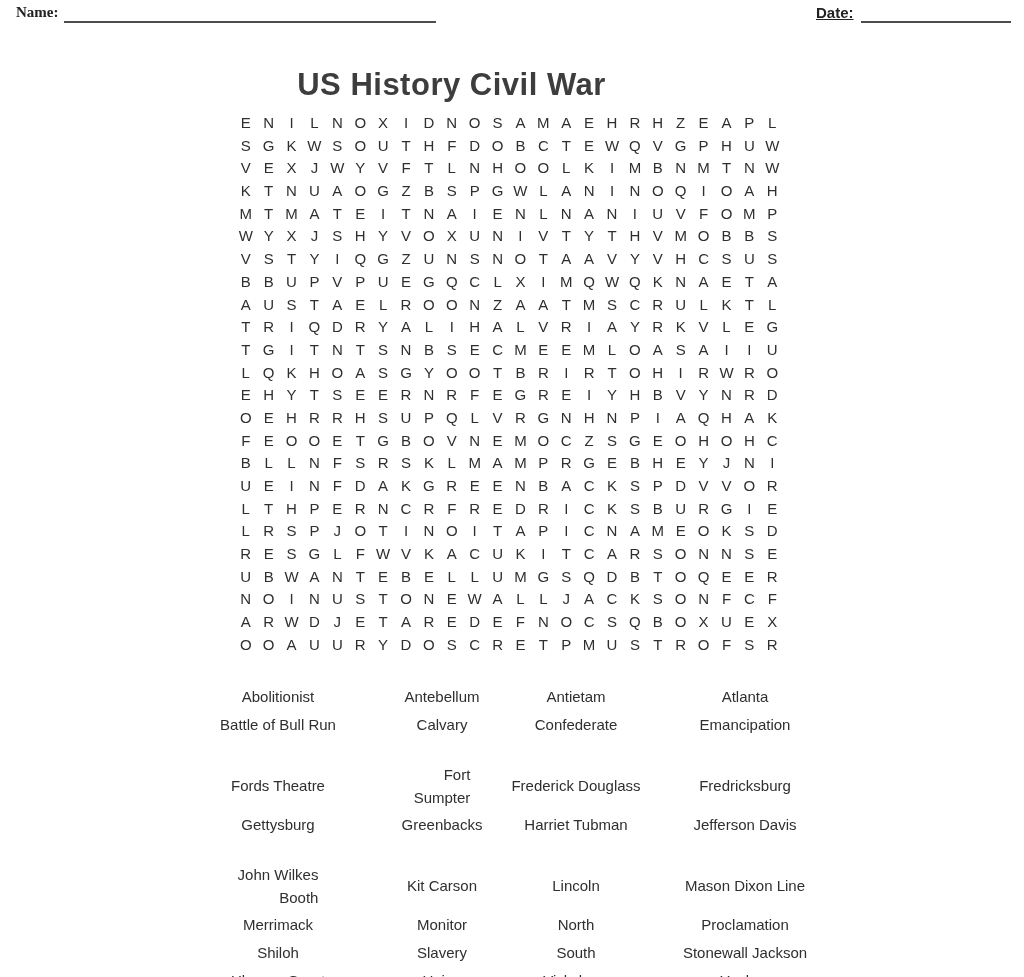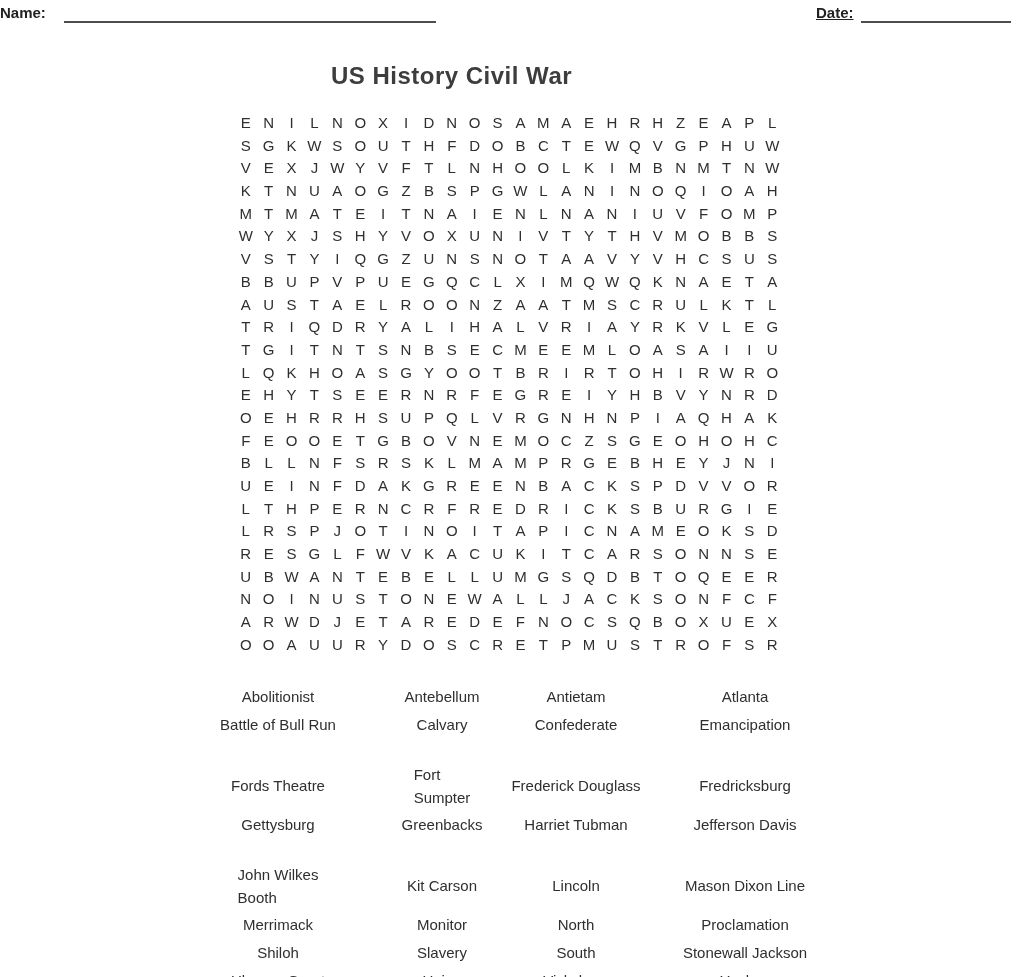--- a/index.html
+++ b/index.html
@@ -8,53 +8,53 @@
     background: #ffffff;
     font-family: "Liberation Sans", "DejaVu Sans", sans-serif;
     color: #2f2f2f;
     position: relative;
     overflow: hidden;
   }
   .hdr-label {
     position: absolute; top: 4px;
     font-size: 15px; font-weight: bold; color: #222;
   }
-  .name-label { left: 0; }
+  .name-label { left: 16px; font-family: Liberation Serif, serif; }
   .date-label { left: 816px; text-decoration: underline; }
   .blank-line {
     position: absolute; top: 20px; height: 1px;
     border-bottom: 2px solid #4d4d4d;
   }
   .name-line { left: 64px; width: 372px; }
   .date-line { left: 861px; width: 150px; }
   .page-title {
     position: absolute; top: 46px; left: 0; width: 903px;
     text-align: center;
-    font-size: 24px; font-weight: bold; color: #3d3d3d;
+    font-size: 31px; font-weight: bold; color: #3d3d3d;
     letter-spacing: 0.5px;
   }
   .grid {
     position: absolute; top: 112px; left: 509px;
     transform: translateX(-50%);
   }
   .grid-row { display: flex; }
   .grid-letter {
     width: 22.9px; height: 22.7px; line-height: 22.7px;
     text-align: center;
     font-size: 15px; color: #2f2f2f;
   }
   .word-bank {
     position: absolute; top: 683px; left: 0; width: 1024px;
   }
   .word-row { position: relative; height: 28px; }
   .word-row.tall { height: 50px; margin-top: 22px; }
   .word-cell {
     position: absolute; top: 50%;
     transform: translate(-50%, -50%);
-    white-space: pre-line; text-align: left;
+    white-space: pre-line; text-align: right;
     font-size: 15px; line-height: 1.55; color: #2f2f2f;
   }
   .word-cell.c1 { left: 278px; }
   .word-cell.c2 { left: 442px; }
   .word-cell.c3 { left: 576px; }
   .word-cell.c4 { left: 745px; }
 </style>
 </head>
 <body>
 

